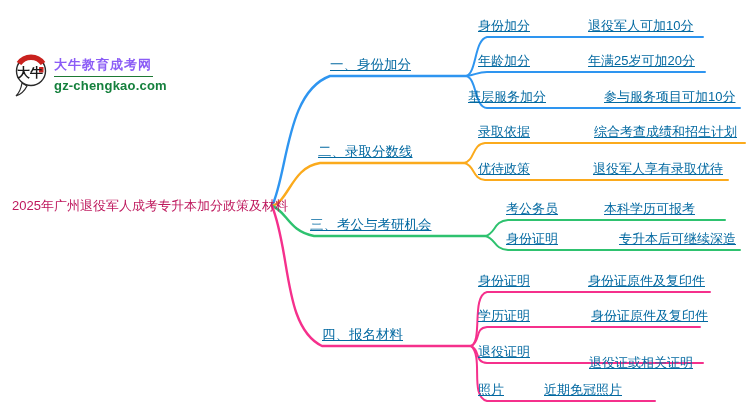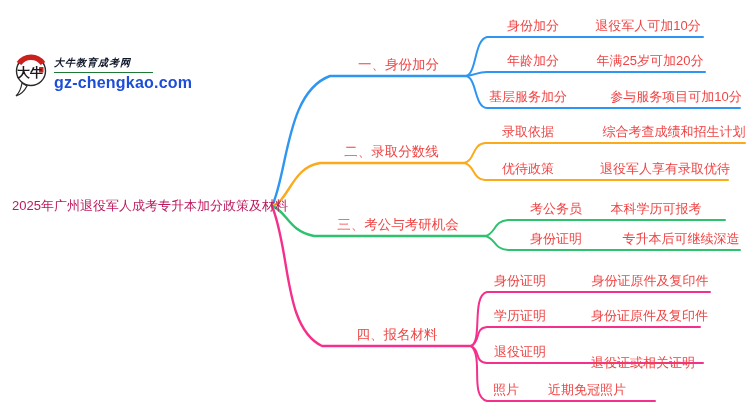--- a/index.html
+++ b/index.html
@@ -6,32 +6,32 @@
   body{
     width:750px;height:410px;position:relative;overflow:hidden;
     background:#ffffff;
     font-family:"Liberation Sans","DejaVu Sans",sans-serif;
   }
   
   .logo{position:absolute;left:12px;top:13px;width:160px;height:50px;margin-top:38px;}
   .logo-badge{position:absolute;left:0;top:1px;}
   .logo-text{position:absolute;left:42px;top:5px;}
   .logo-name{
-    font-size:10px;font-weight:bold;color:#0f172a;letter-spacing:1px;
-    white-space:nowrap;display:block;font-style:italic;
+    font-size:13px;font-weight:bold;color:#8b5cf6;letter-spacing:1px;
+    white-space:nowrap;display:block;
   }
   .logo-divider{height:0;border-bottom:1.5px solid #1d7a34;margin:2px 0 1px 0;width:99px;}
   .logo-url{
-    font-size:16px;font-weight:bold;color:#1d4ed8;letter-spacing:0.2px;
+    font-size:13px;font-weight:bold;color:#15803d;letter-spacing:0.2px;
     white-space:nowrap;display:block;
   }
   
   .node{
     position:absolute;height:18px;line-height:18px;
-    font-size:13px;color:#ef4444;text-align:center;white-space:nowrap;
+    font-size:13px;color:#0369a1;text-align:left;white-space:nowrap;text-decoration:underline;
   }
   .root-node{
     position:absolute;left:12px;top:197px;width:242px;height:18px;line-height:18px;
     font-size:13px;color:#be185d;text-align:center;white-space:nowrap;
   }
   .branch-label{font-size:13.5px;}
   svg.map{position:absolute;left:0;top:0;}
   svg.map path{fill:none;stroke-linecap:round;stroke-linejoin:round;}
   .curve{stroke-width:2.4px;}
   .row{stroke-width:2px;}

